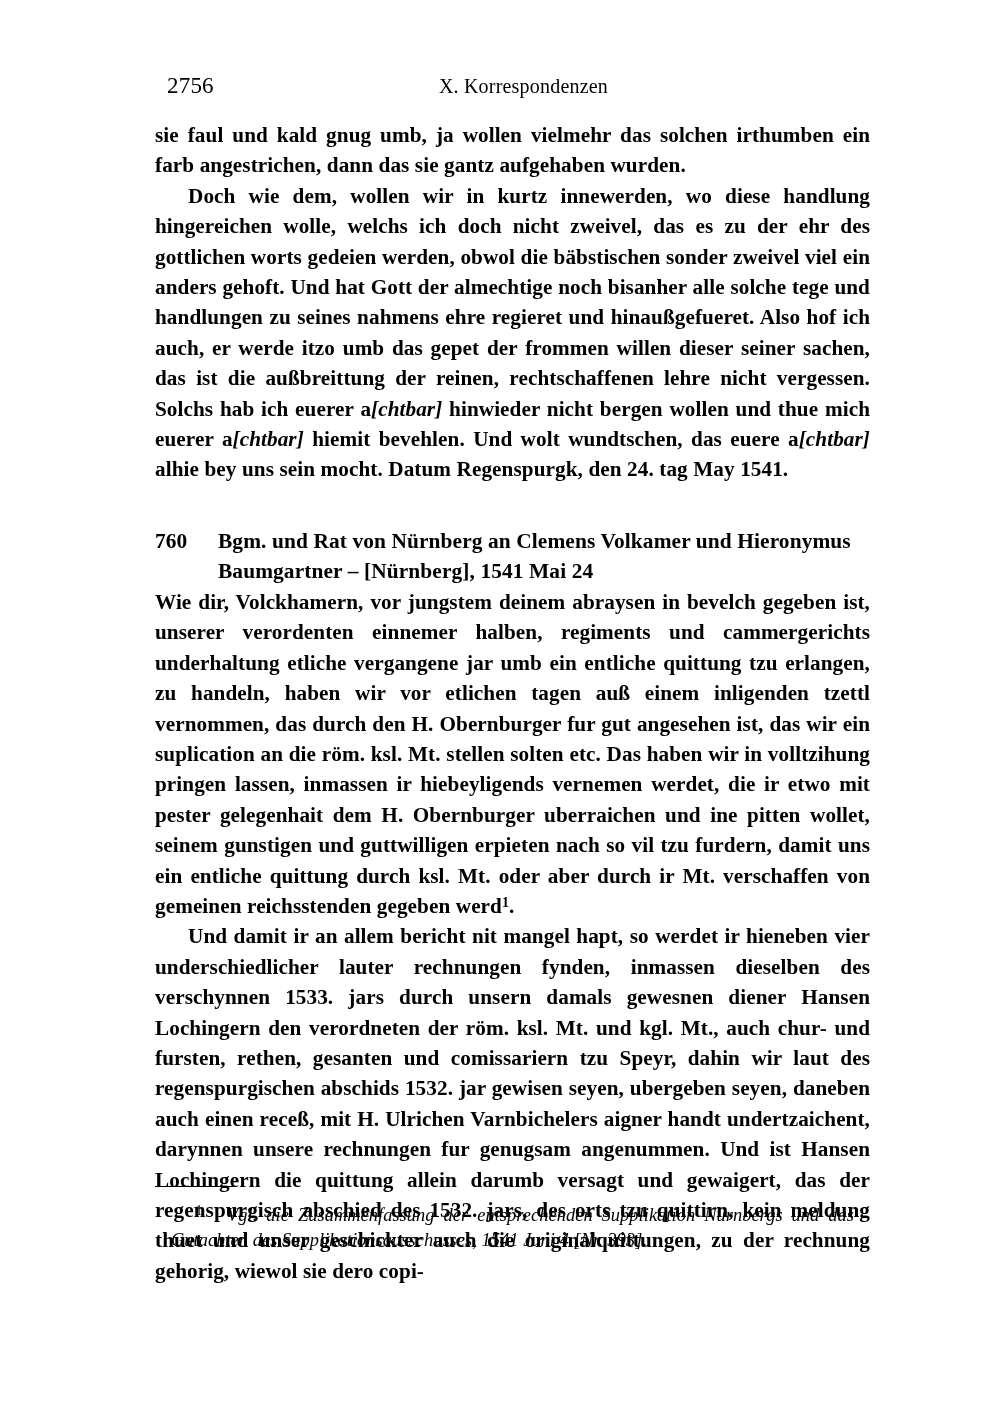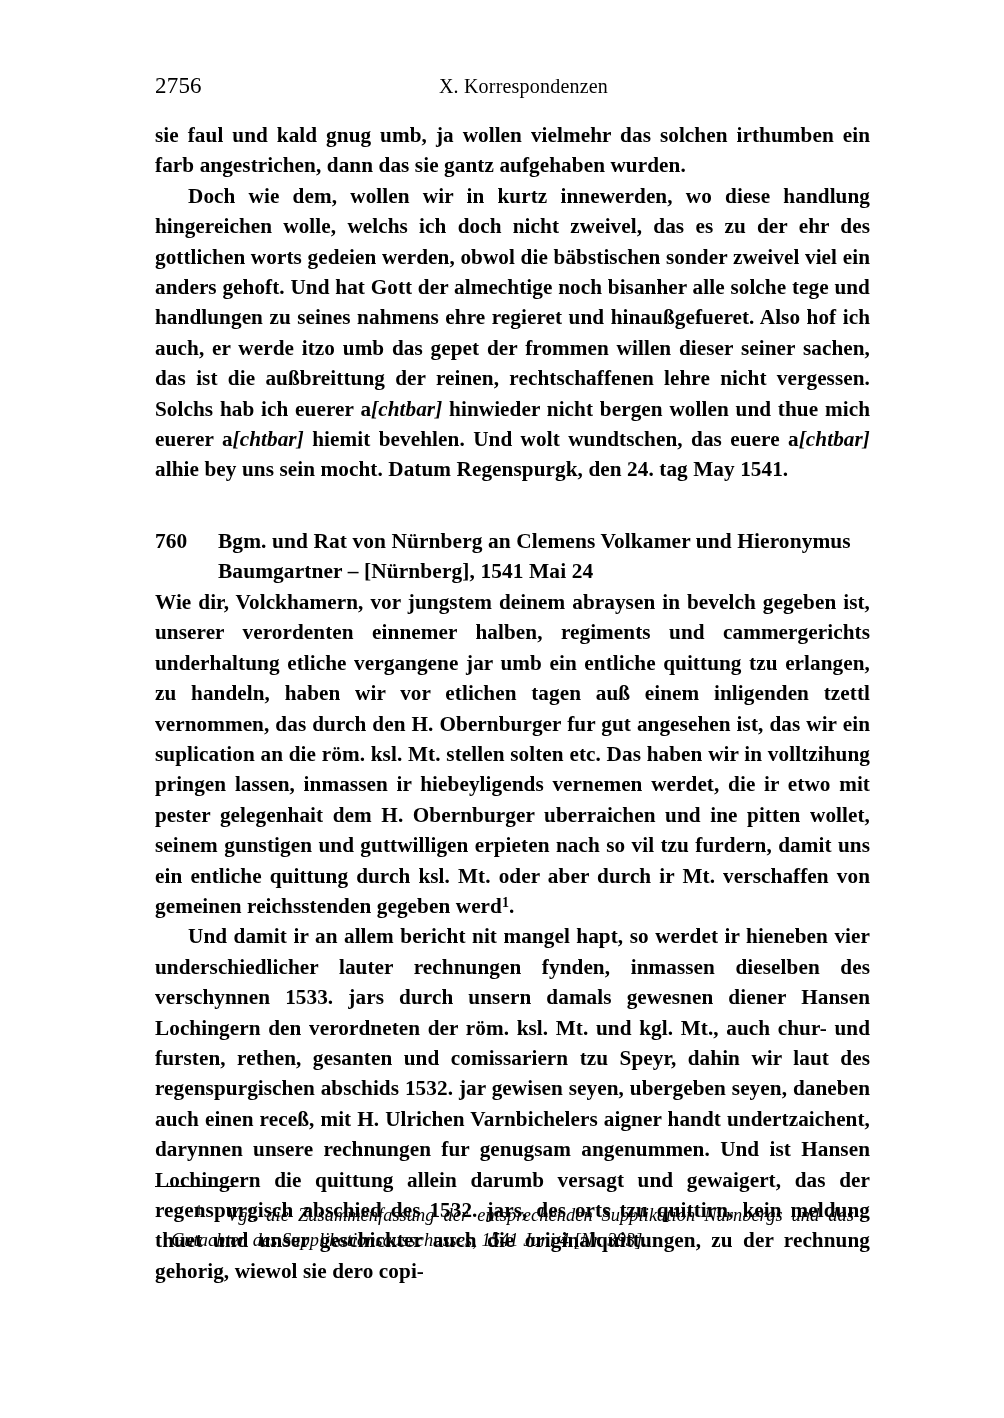--- a/index.html
+++ b/index.html
@@ -24,21 +24,21 @@
   
   .running-head {
     position: absolute;
     left: 155px;
     top: 72px;
     width: 715px;
     height: 28px;
   }
   .folio {
     position: absolute;
-    left: 0;
+    left: 12px;
     top: 0;
     font-size: 23px;
     line-height: 28px;
     letter-spacing: 0.2px;
   }
   .head-title {
     position: absolute;
     left: 0;
     top: 0;
     width: 715px;

